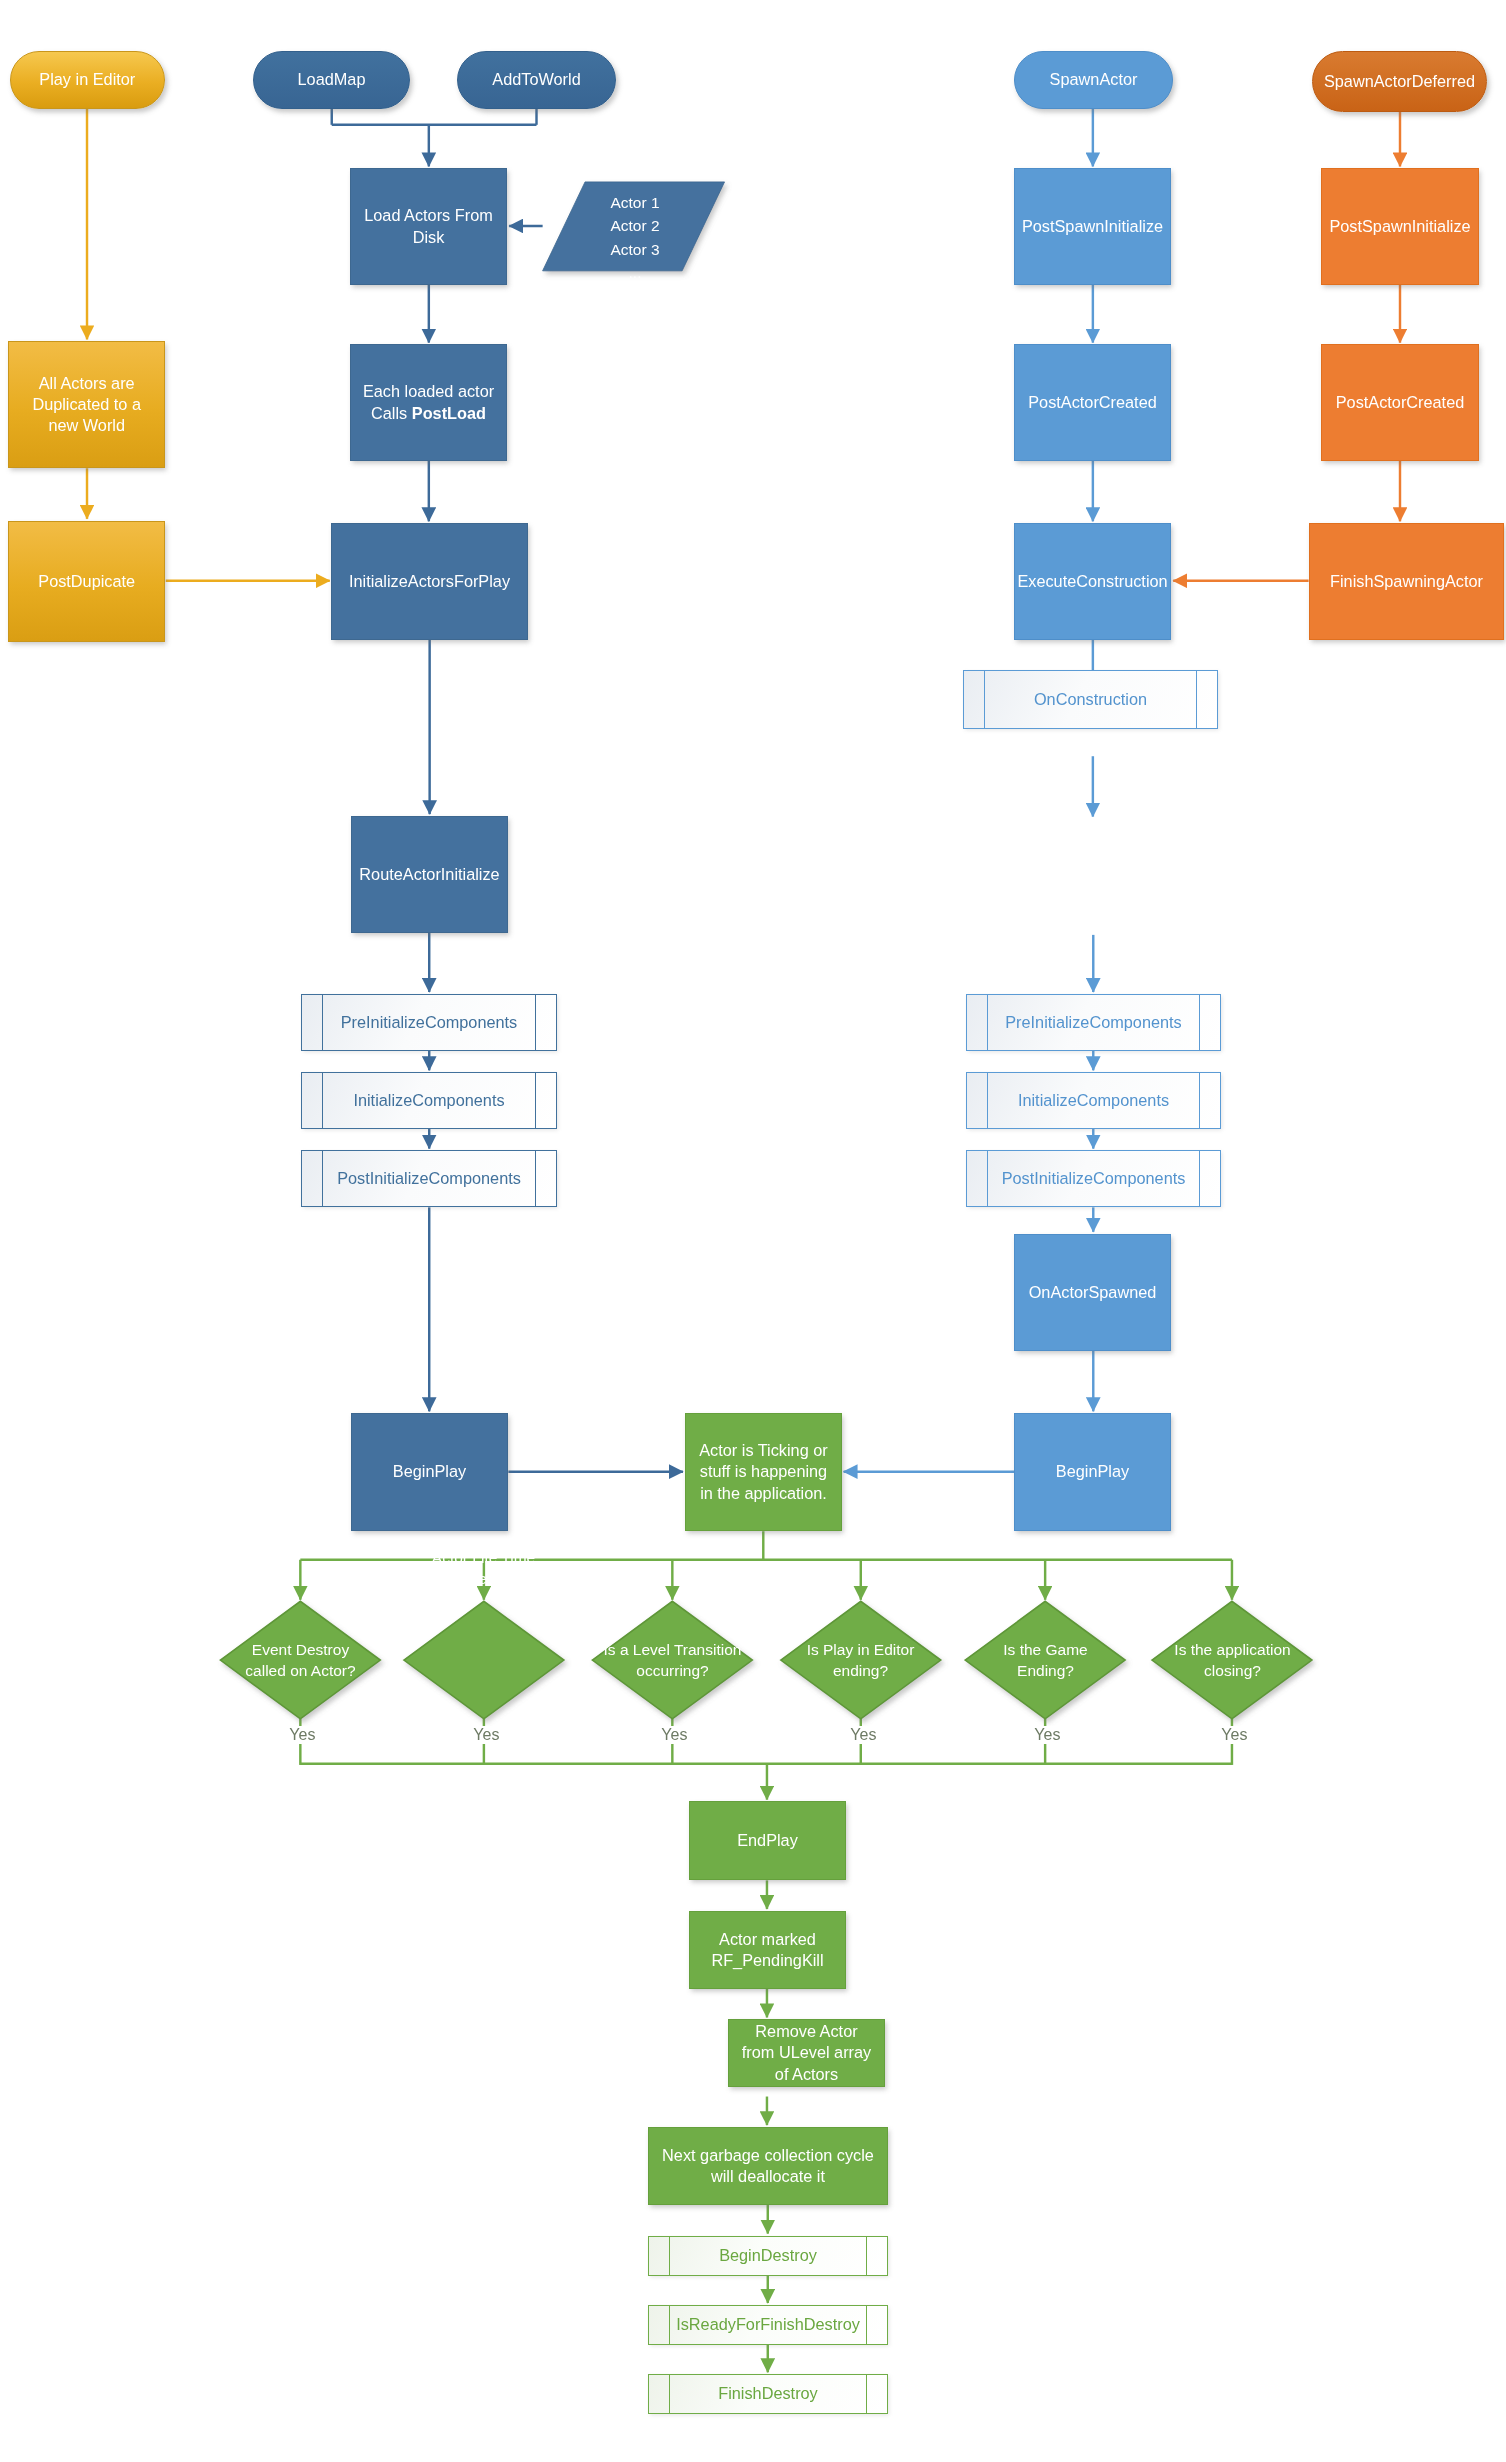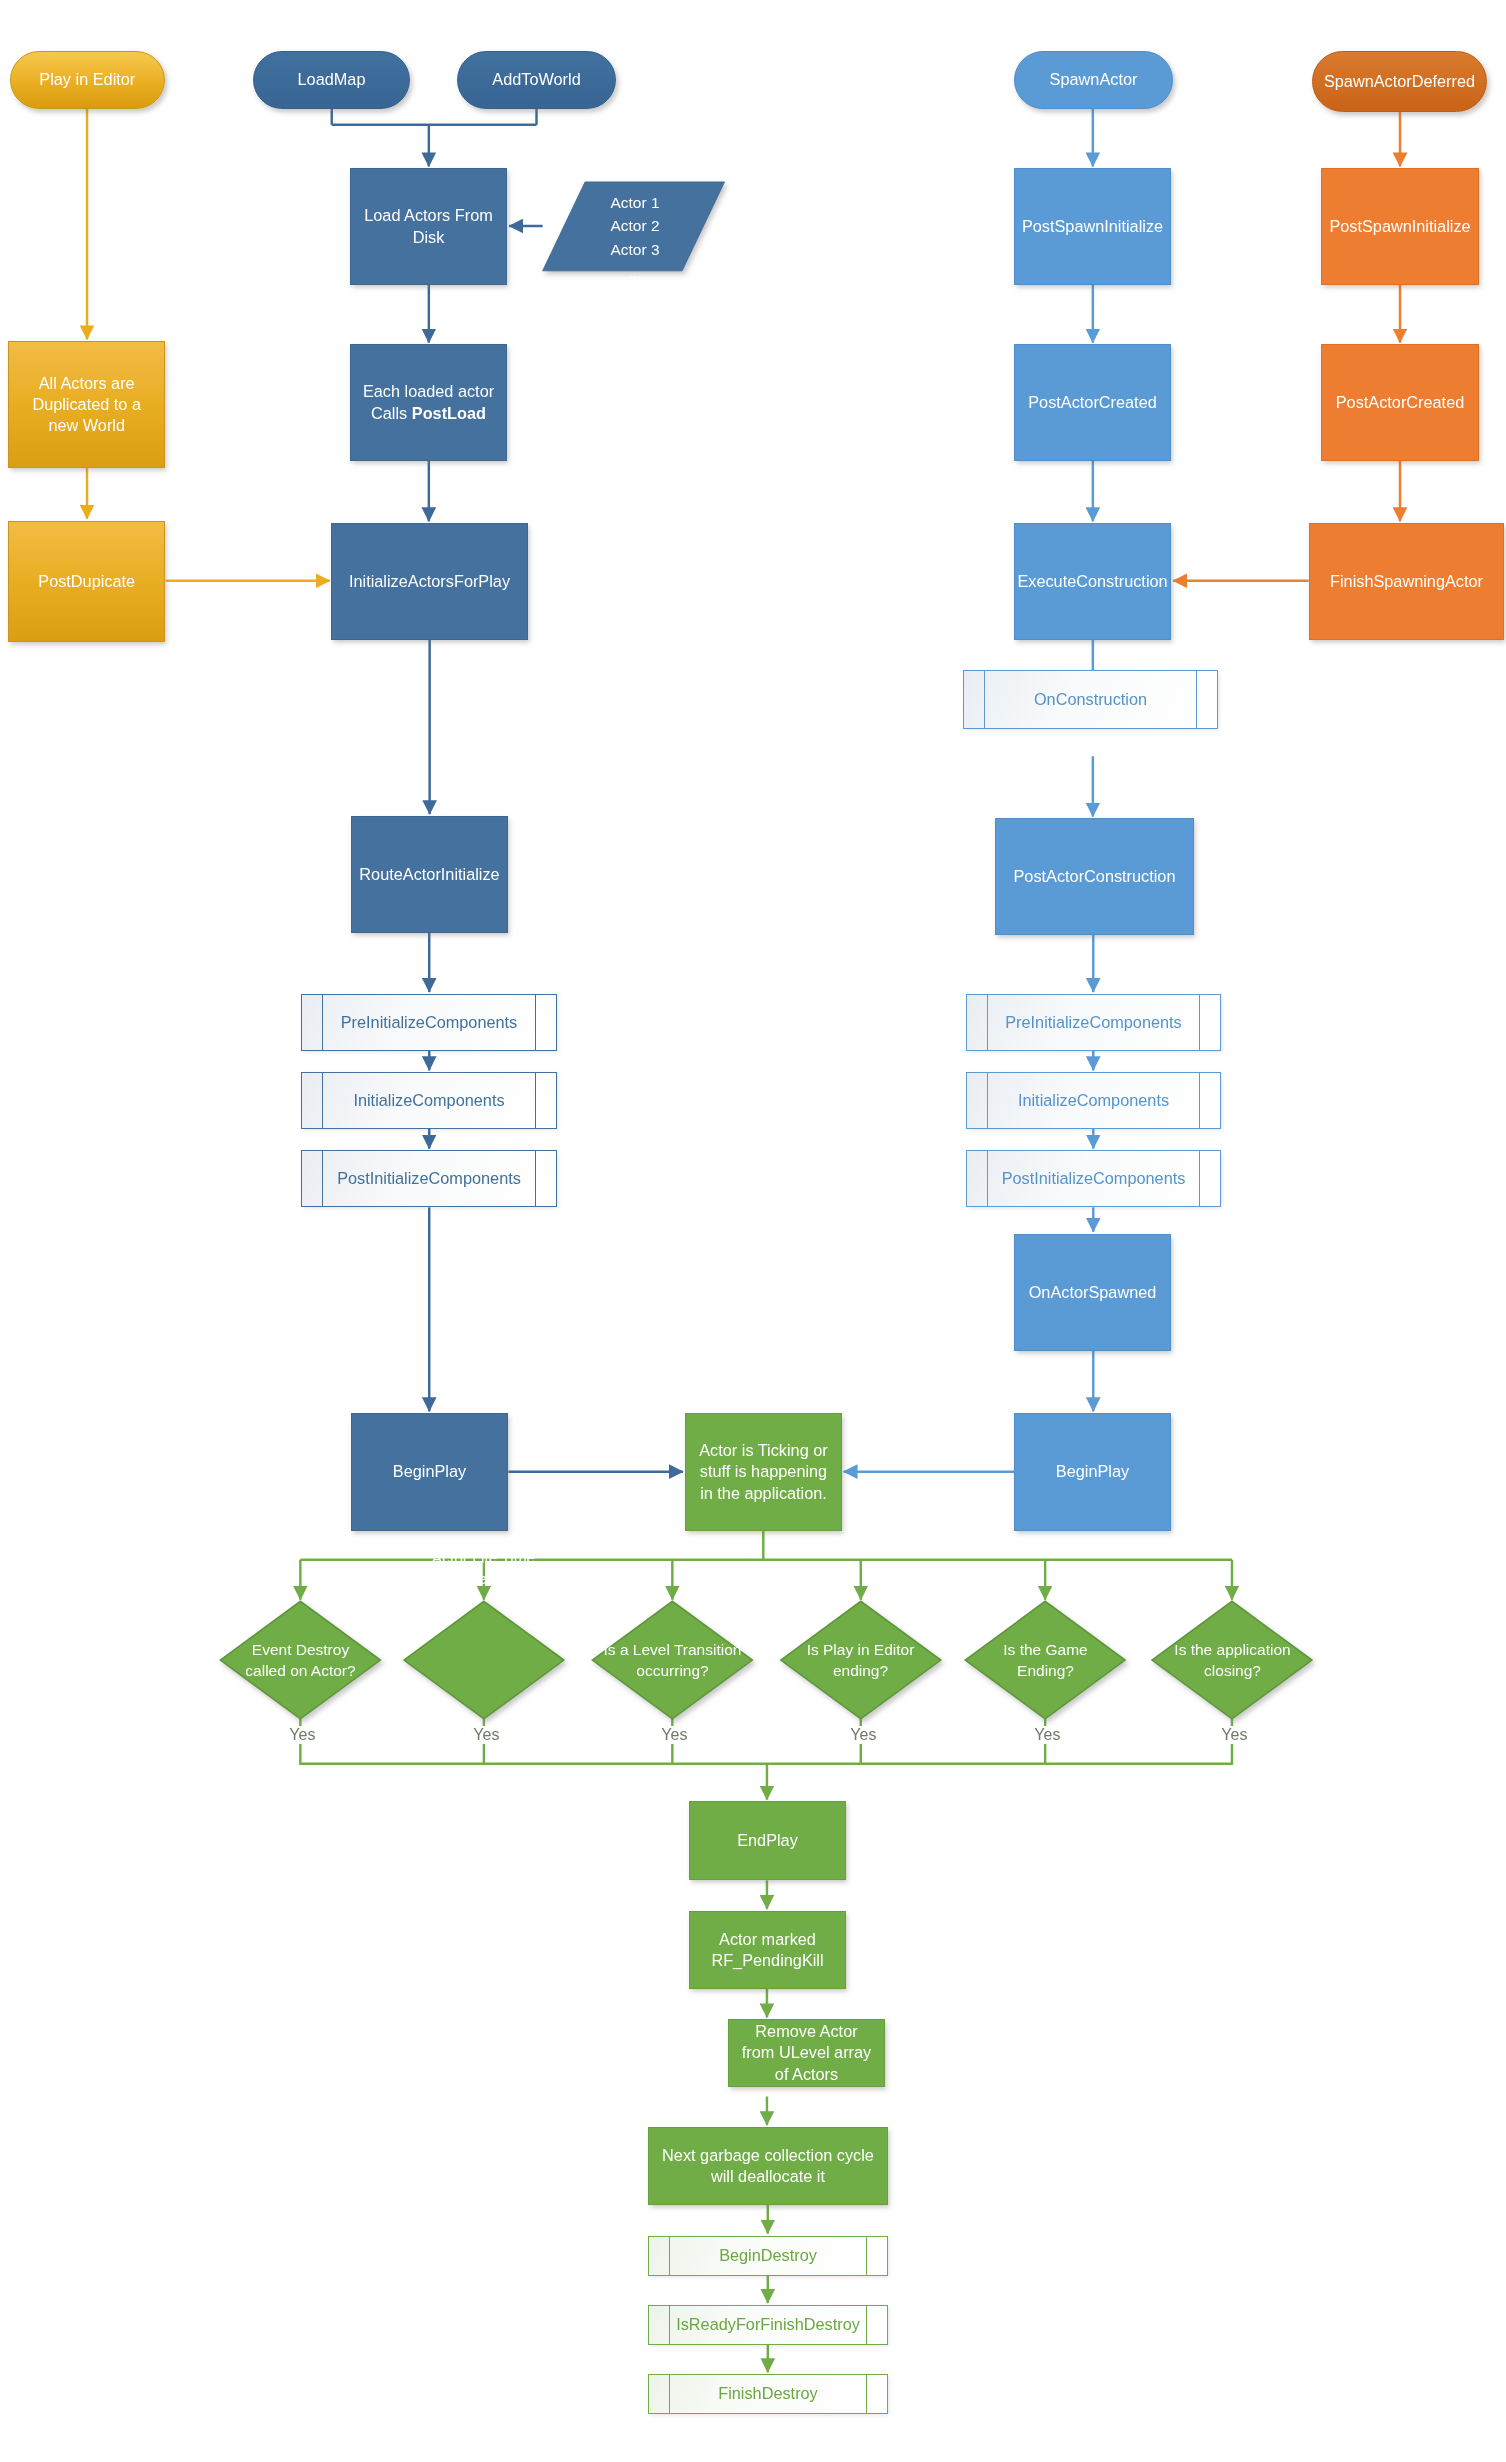--- a/index.html
+++ b/index.html
@@ -214,23 +214,20 @@
     </div>
   <div class="node mblue-box white shadow" style="left:1014px;top:344px;width:157px;height:117px;">
       <span>PostActorCreated</span>
     </div>
   <div class="node mblue-box white shadow" style="left:1014px;top:523px;width:157px;height:117px;">
       <span>ExecuteConstruction</span>
     </div>
   <div class="node subproc sp-mblue softshadow" style="left:963px;top:670px;width:255px;height:59px;">
       <span>OnConstruction</span>
     </div>
-  <div class="node mblue-box white shadow" style="left:995px;top:818px;width:199px;height:117px;">
-      <span>PostActorConstruction</span>
-    </div>
 
   <div class="node subproc sp-mblue softshadow" style="left:966px;top:994px;width:255px;height:57px;">
       <span>PreInitializeComponents</span>
     </div>
   <div class="node subproc sp-mblue softshadow" style="left:966px;top:1072px;width:255px;height:57px;">
       <span>InitializeComponents</span>
     </div>
   <div class="node subproc sp-mblue softshadow" style="left:966px;top:1150px;width:255px;height:57px;">
       <span>PostInitializeComponents</span>
     </div>

